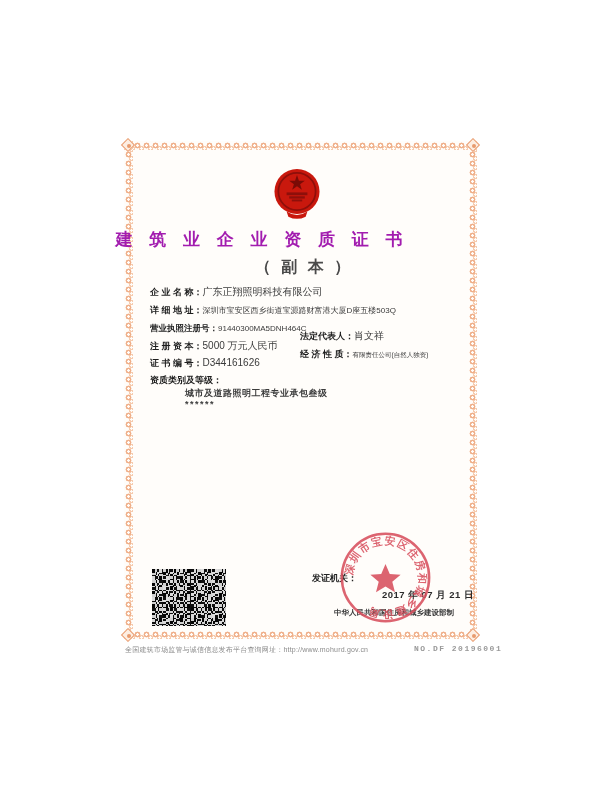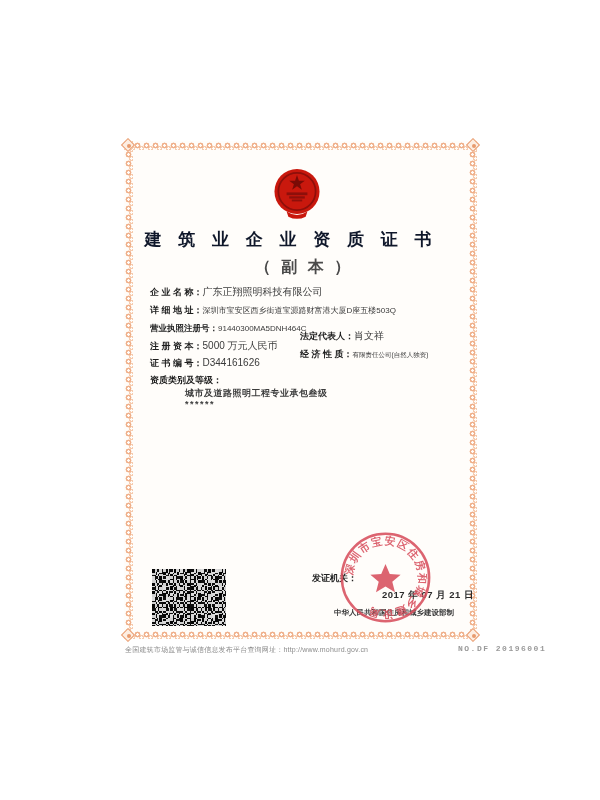--- a/index.html
+++ b/index.html
@@ -21,21 +21,21 @@
   .lace-top{top:0;} .lace-bottom{bottom:0;} .lace-left{left:0;} .lace-right{right:0;}
   .corner{position:absolute;width:16px;height:16px;}
   .corner::before{content:"";position:absolute;left:3px;top:3px;width:8px;height:8px;
     border:1.6px solid #e89b6e;transform:rotate(45deg);background:#fdeee2;}
   .corner::after{content:"";position:absolute;left:6.5px;top:6.5px;width:4px;height:4px;border-radius:50%;background:#e89b6e;}
   .c-tl{left:-4px;top:-4px;} .c-tr{right:-4px;top:-4px;} .c-bl{left:-4px;bottom:-4px;} .c-br{right:-4px;bottom:-4px;}
   
   .emblem{position:absolute;left:271px;top:166px;width:52px;height:58px;}
   
   .title{position:absolute;left:0;width:524px;top:228px;text-align:center;
-    font-size:17px;font-weight:bold;color:#0f172a;letter-spacing:6px;margin-left:29px;}
+    font-size:17px;font-weight:bold;color:#a21caf;letter-spacing:6px;}
   .subtitle{position:absolute;left:4px;width:600px;top:257px;text-align:center;
     font-size:16px;font-weight:bold;color:#4a4a4a;letter-spacing:3px;}
   
   .row{position:absolute;left:150px;width:320px;height:16px;white-space:nowrap;}
   .lbl{font-weight:bold;color:#1d1d1d;font-size:9px;}
   .val{color:#3a3a3a;font-size:10px;}
   .lbl.small{font-size:8.5px;} .val.small{font-size:8px;} .val.tiny{font-size:6.5px;}
   .pair2{position:absolute;left:150px;top:8px;white-space:nowrap;}
   .qual-line{position:absolute;left:185px;top:387px;font-size:9px;font-weight:bold;color:#3c3c3c;letter-spacing:.5px;}
   .stars{position:absolute;left:185px;top:399px;font-size:9px;font-weight:bold;color:#3c3c3c;letter-spacing:1.5px;}
@@ -46,21 +46,21 @@
       repeating-conic-gradient(#1f1f1f 0% 25%, #ffffff 0% 50%);
     background-size:7px 7px,11px 11px;background-blend-mode:difference;}
   .issuer{position:absolute;left:312px;top:572px;font-size:9px;font-weight:bold;color:#222;}
   .issue-date{position:absolute;left:347px;top:589px;font-size:9.5px;font-weight:bold;color:#2c2c2c;letter-spacing:.5px;margin-left:35px;}
   .made-by{position:absolute;left:304px;top:608px;width:180px;text-align:center;
     font-size:7.5px;font-weight:bold;color:#3a3a3a;}
   .seal{position:absolute;left:337px;top:529px;width:97px;height:97px;opacity:.88;}
   
   .bottom-query{position:absolute;left:125px;top:645px;font-size:7px;color:#8b8b8b;letter-spacing:.2px;}
   .serial{position:absolute;left:414px;top:644px;font-size:8px;color:#9a9a9a;font-weight:bold;letter-spacing:1.5px;
-    font-family:"Liberation Mono","DejaVu Sans Mono",monospace;margin-left:44px;}
+    font-family:"Liberation Mono","DejaVu Sans Mono",monospace;}
 </style>
 </head>
 <body>
 
 <div class="page">
 
   <div class="frame">
     <div class="lace lace-h lace-top"></div>
     <div class="lace lace-h lace-bottom"></div>
     <div class="lace lace-v lace-left"></div>

